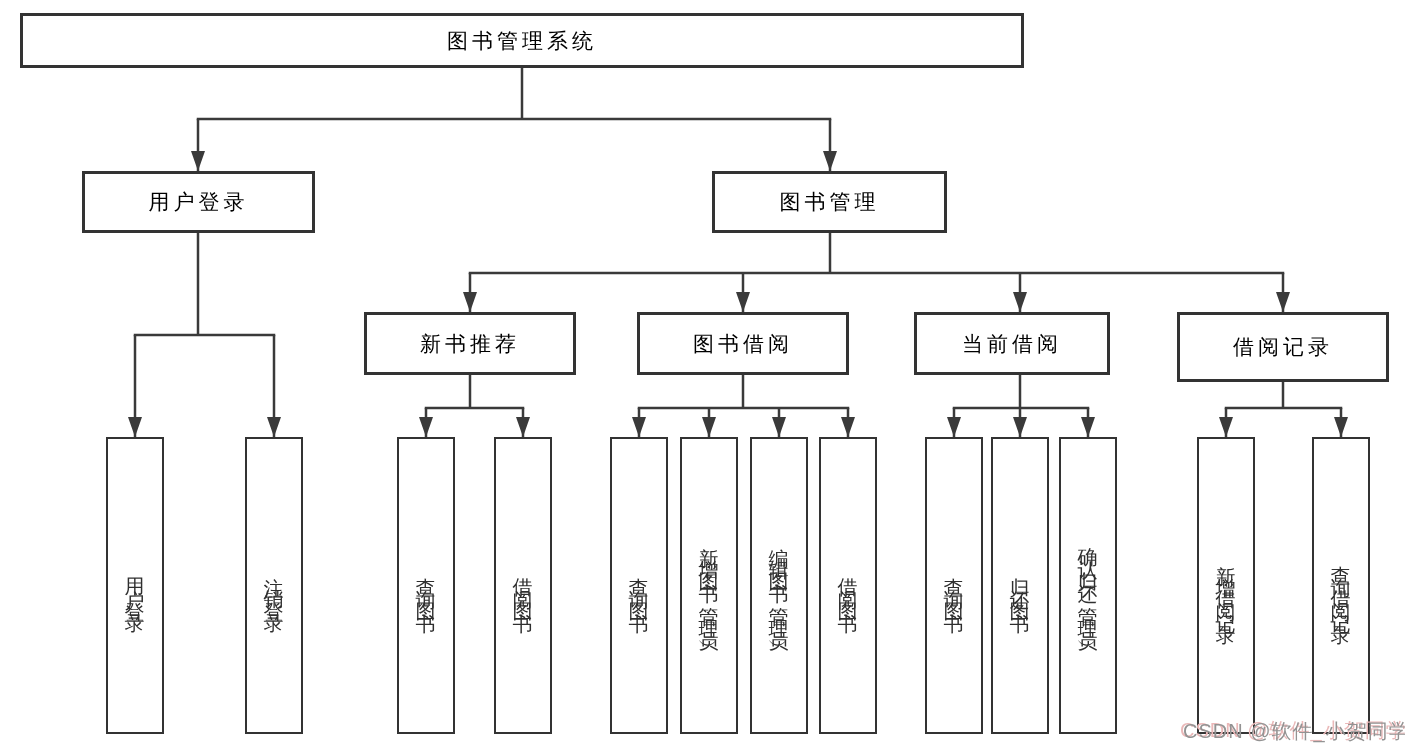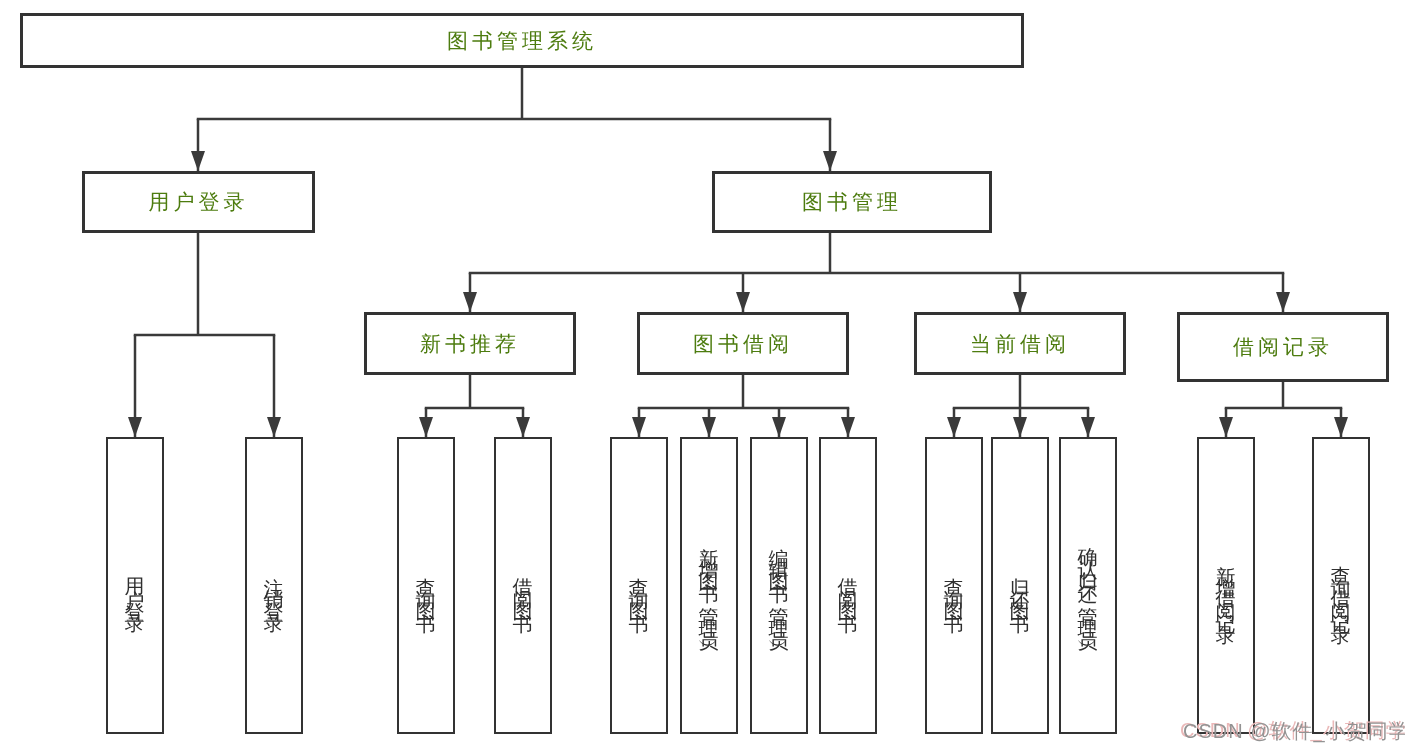--- a/index.html
+++ b/index.html
@@ -28,21 +28,21 @@
     box-sizing: border-box;
     display: flex;
     align-items: center;
     justify-content: center;
     color: #2f2f2f;
   }
   .box.h span {
     font-size: 21px;
     letter-spacing: 4px;
     white-space: nowrap;
-    color: #4d7c0f;
+    color: #000000;
   }
   .box.v {
     border-width: 2.5px;
   }
   .box.v span {
     writing-mode: vertical-rl;
     text-orientation: mixed;
     font-size: 20px;
     letter-spacing: 12px;
     line-height: 1;
@@ -126,31 +126,31 @@
     </g>
   </svg>
 
   <div class="box h" style="left:20px; top:13px; width:1004px; height:55px;">
     <span>图书管理系统</span>
   </div>
 
   <div class="box h" style="left:82px; top:171px; width:233px; height:62px;">
     <span>用户登录</span>
   </div>
-  <div class="box h" style="left:712px; top:171px; width:280px; height:62px;">
+  <div class="box h" style="left:712px; top:171px; width:235px; height:62px;">
     <span>图书管理</span>
   </div>
 
   <div class="box h" style="left:637px; top:312px; width:212px; height:63px;">
     <span>图书借阅</span>
   </div>
   <div class="box h" style="left:364px; top:312px; width:212px; height:63px;">
     <span>新书推荐</span>
   </div>
-  <div class="box h" style="left:914px; top:312px; width:212px; height:63px;">
+  <div class="box h" style="left:914px; top:312px; width:196px; height:63px;">
     <span>当前借阅</span>
   </div>
   <div class="box h" style="left:1177px; top:312px; width:212px; height:70px;">
     <span>借阅记录</span>
   </div>
 
   <div class="box v" style="left:106px; top:437px; width:58px; height:297px;">
     <span>用户登录</span>
   </div>
   <div class="box v" style="left:245px; top:437px; width:58px; height:297px;">

